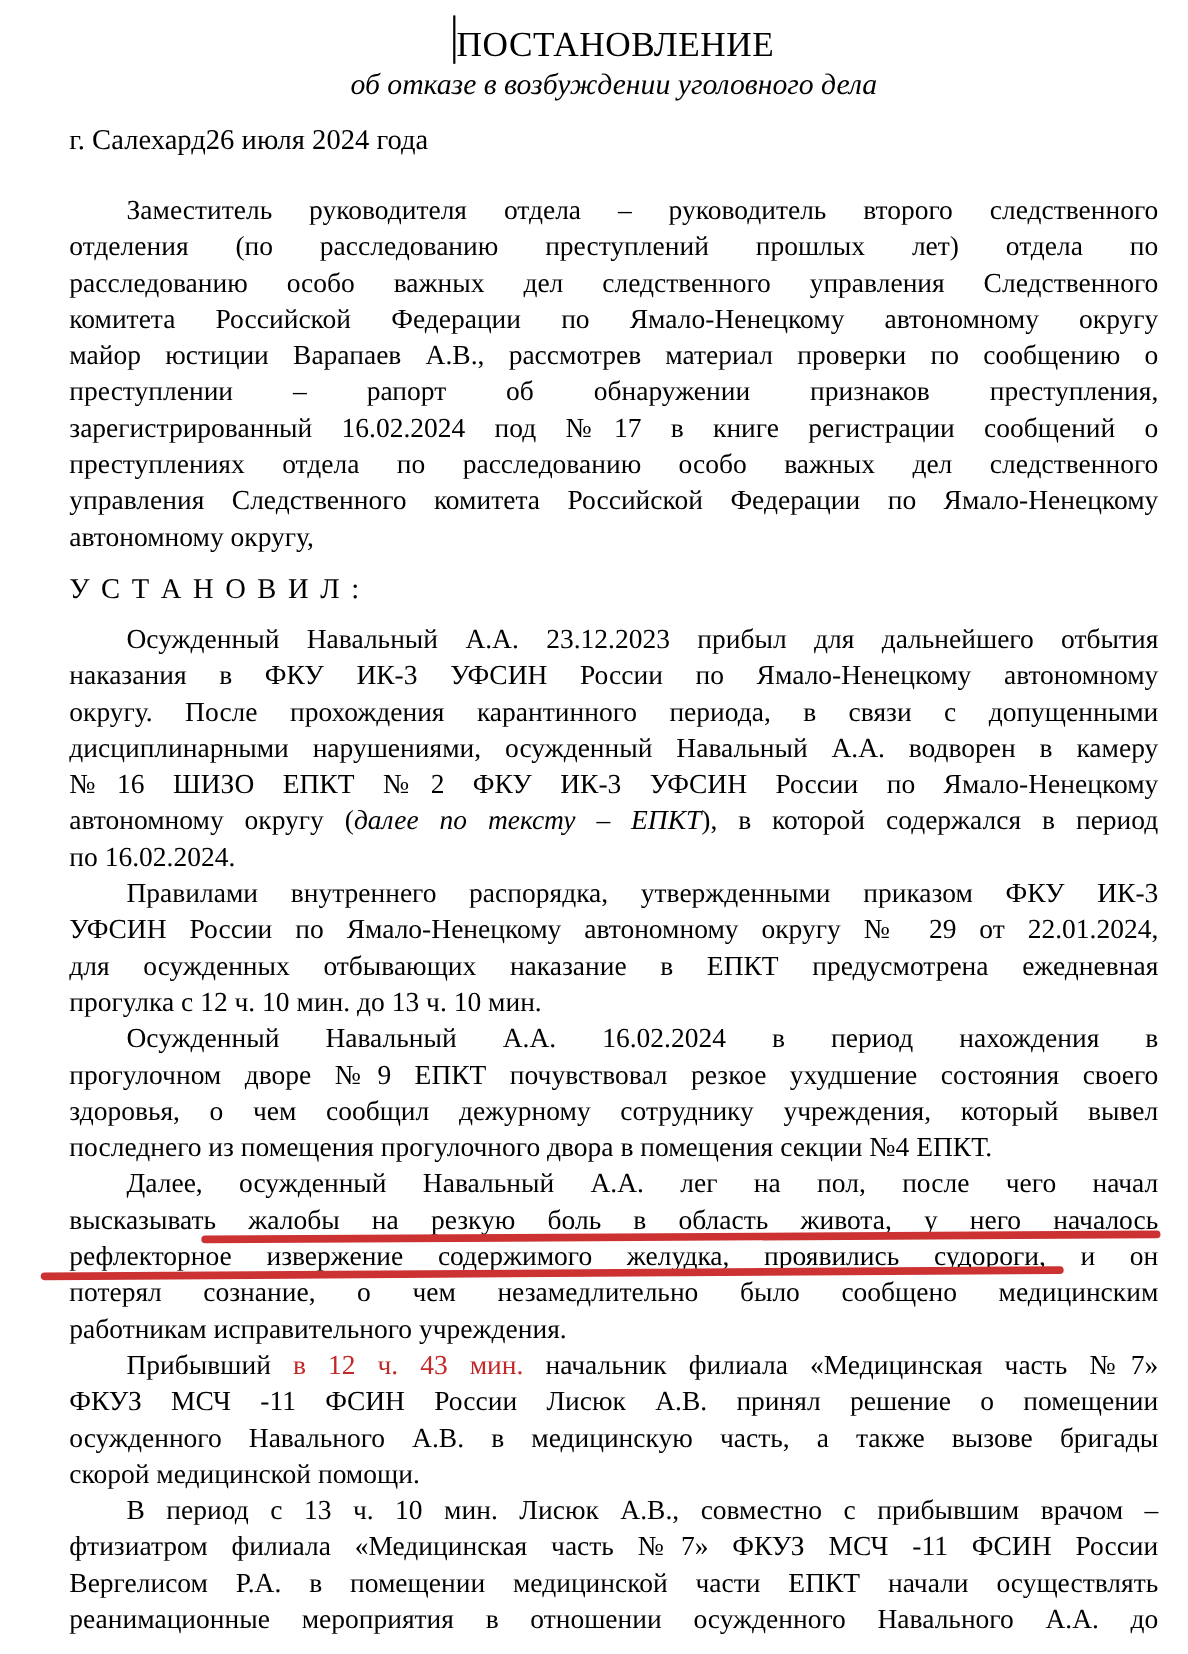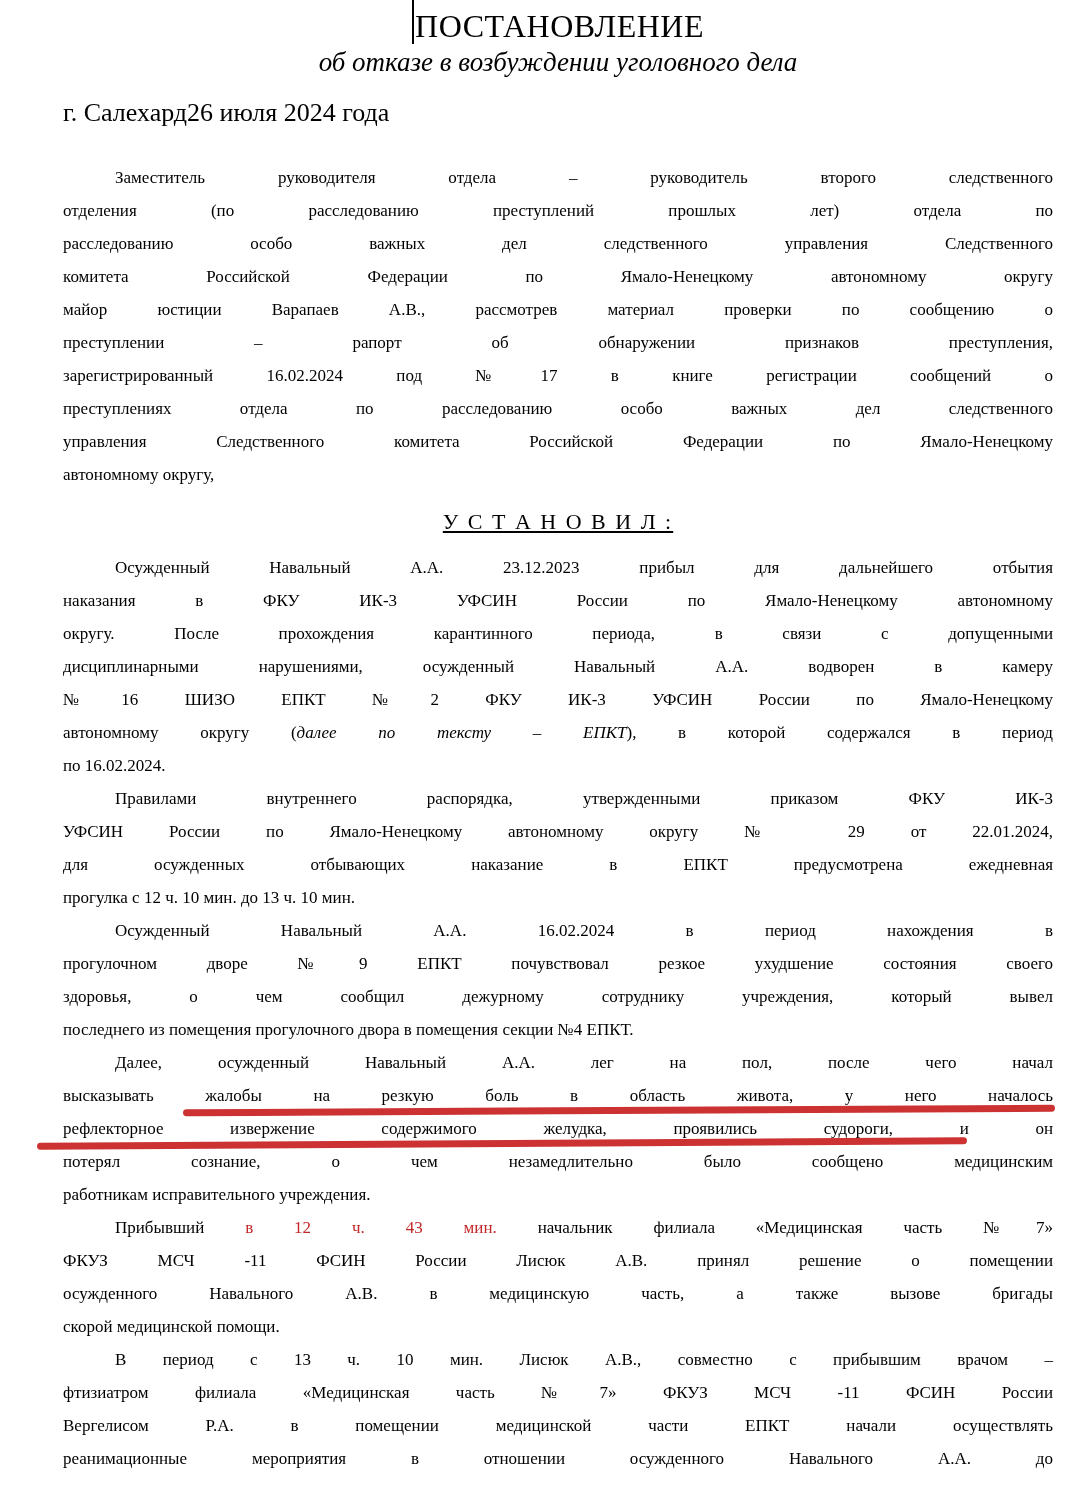--- a/index.html
+++ b/index.html
@@ -20,20 +20,21 @@
     background:var(--page-bg);
     color:var(--text);
     overflow:hidden;
   }
   .text-column{
     position:relative;
     width:990px;
     margin-left:63px;
   }
   .title-block{
+    padding-top:14px;
     text-align:center;
   }
   .doc-title{
     font-size:32px;
     line-height:40px;
     font-weight:normal;
     margin:0;
     letter-spacing:.5px;
     white-space:nowrap;
   }
@@ -55,32 +56,30 @@
   .meta-row{
     display:flex;
     justify-content:flex-start;
     align-items:baseline;
     margin-top:18px;
     margin-bottom:32px;
     font-size:26px;
     line-height:33px;
   }
   .section-heading{
-    text-align:center;
-    font-size:22px;
+    font-size:26px;
     line-height:33px;
     letter-spacing:2px;
     margin:14px 0 13px 0;
-    text-decoration:underline;
   }
   .para{margin:0;}
   .line{
     position:relative;
     height:33px;
-    font-size:17px;
+    font-size:25px;
     line-height:33px;
     overflow:visible;
     white-space:normal;
   }
   .line.j{
     text-align:justify;
     text-align-last:justify;
   }
   .line.last{
     text-align:left;

